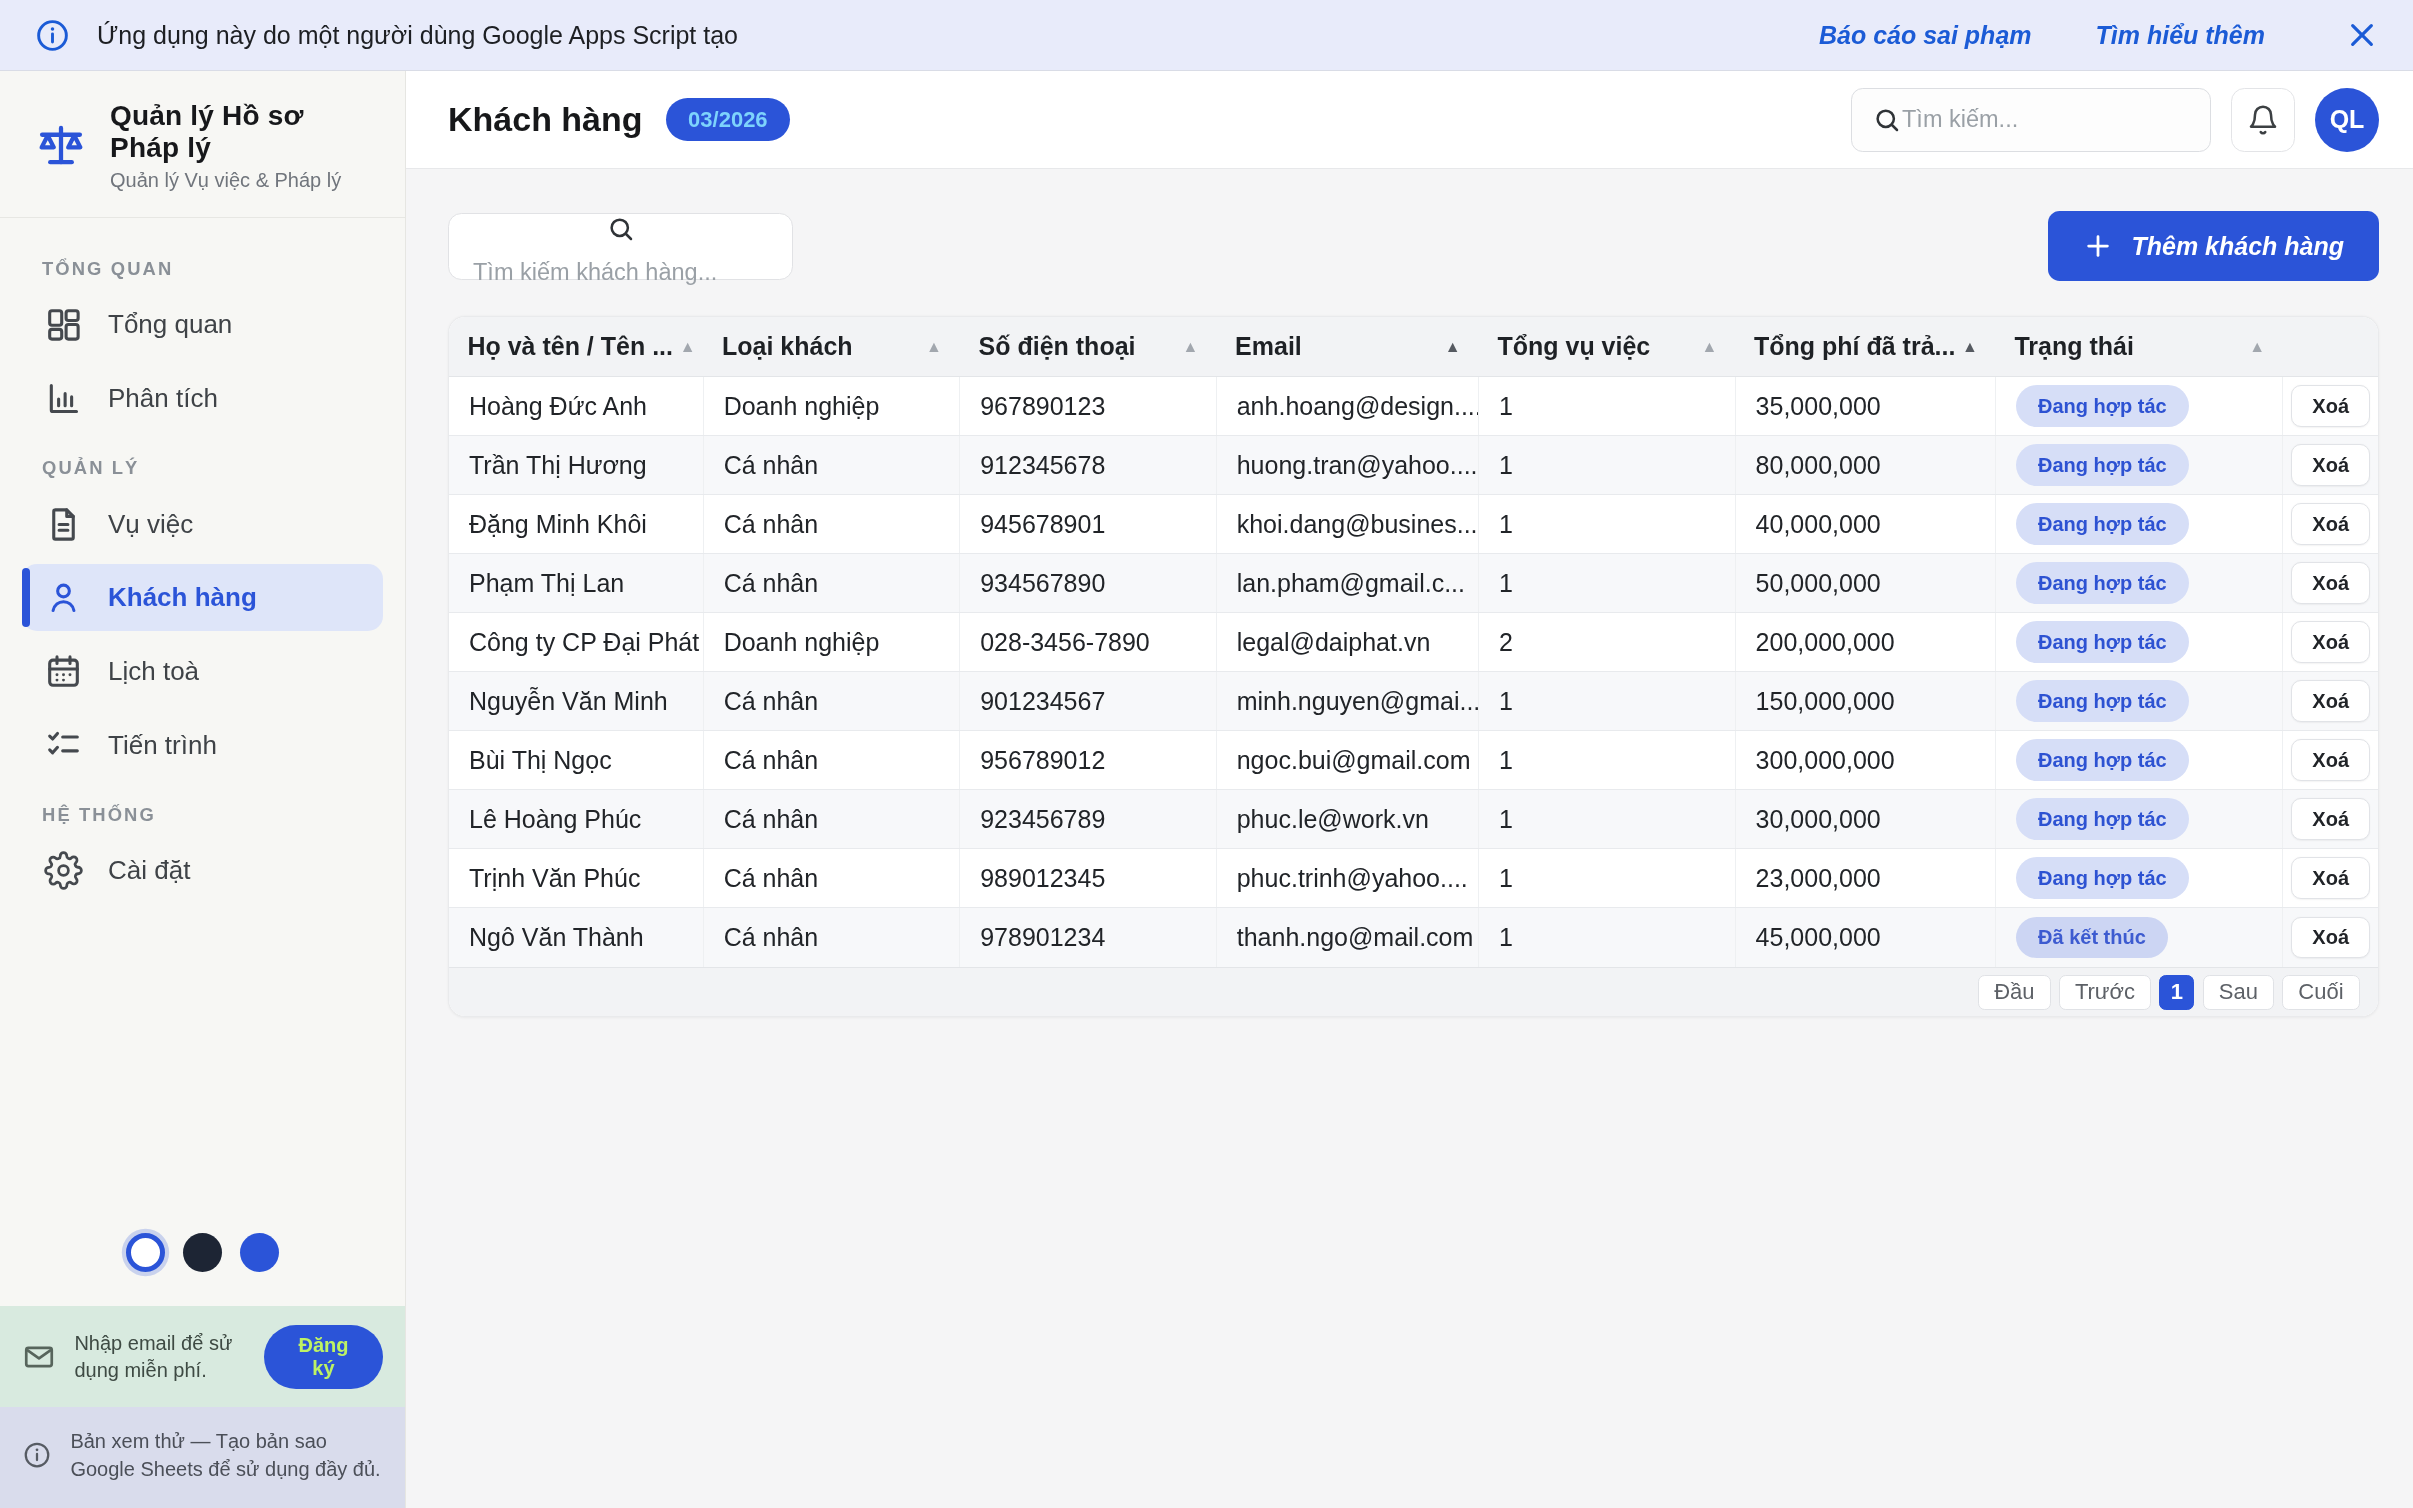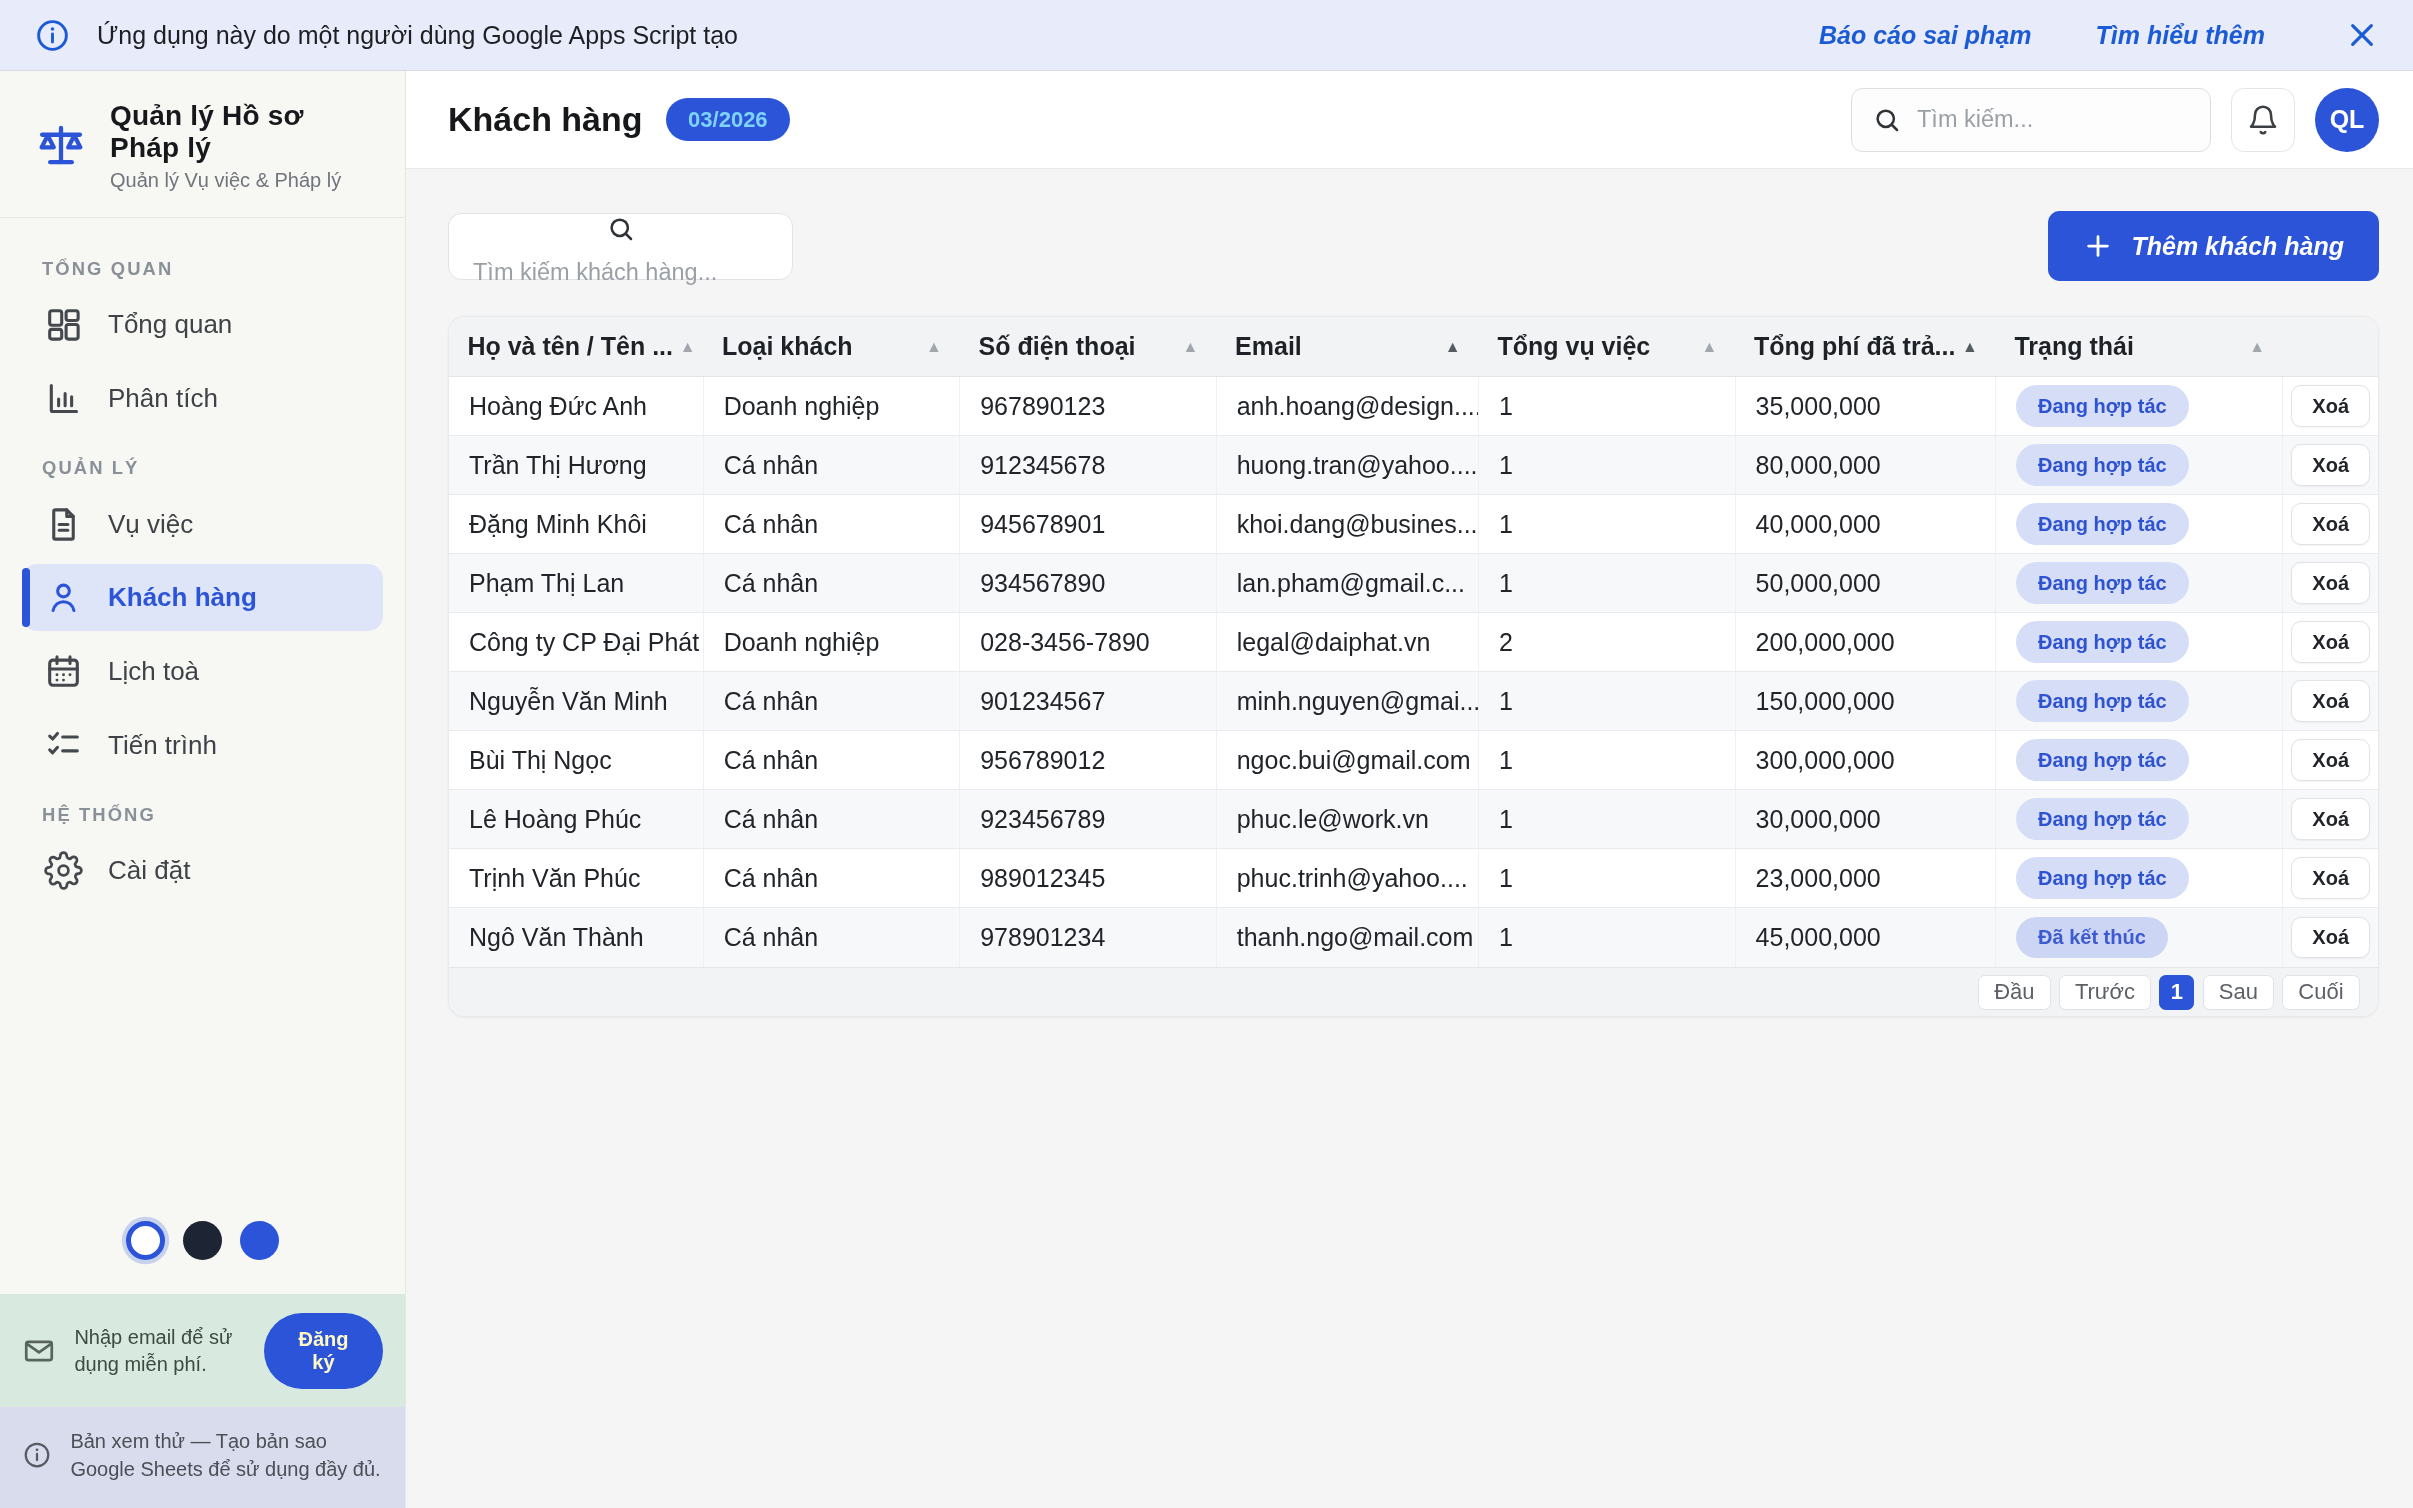--- a/index.html
+++ b/index.html
@@ -44,36 +44,36 @@
   .theme-dot { width:39px; height:39px; border-radius:50%; cursor:pointer; }
   .theme-dot.selected { background:#ffffff; border:5.9px solid #2b54d8;
     box-shadow:0 0 0 4.2px rgba(43,84,216,.22); }
   .theme-dot.dark { background:#1d2534; }
   .theme-dot.blue { background:#2b54d8; }
 
   .promo-box { background:#d8eadf; display:flex; align-items:center; gap:18.4px;
     padding:18.4px 22px; }
   .promo-icon { color:#57655c; flex:0 0 auto; }
   .promo-text { font-size:20px; font-weight:500; color:#3e4a43; line-height:1.35; width:193px; }
-  .promo-btn { margin-left:auto; background:#2b54d8; color:#fef9c3; border:none; cursor:pointer;
-    font-family:inherit; font-size:20px; font-weight:700; padding:15px 25px; border-radius:837px; }
+  .promo-btn { margin-left:auto; background:#2b54d8; color:#bef264; border:none; cursor:pointer;
+    font-family:inherit; font-size:20px; font-weight:700; padding:9px 25px; border-radius:837px; }
   .note-box { background:#d9dcec; display:flex; align-items:center; gap:18.4px; padding:20px 22px 25px; }
   .note-icon { color:#565b63; flex:0 0 auto; }
   .note-text { font-size:20px; color:#4b4f58; line-height:1.4; }
 
   
   .main { flex:1; display:flex; flex-direction:column; min-width:0; }
   .topbar { height:98px; background:#ffffff; border-bottom:0.8px solid #e7e8ea;
     display:flex; align-items:center; padding:0 34px 0 42px; }
   .page-title { font-size:34px; font-weight:800; color:#17181a; }
   .title-badge { margin-left:23.5px; background:#2b54d8; color:#7dd3fc; font-size:22px;
     font-weight:700; padding:8.4px 22px; border-radius:837px; }
   .topbar-right { margin-left:auto; display:flex; align-items:center; gap:20px; }
   .top-search { width:360px; height:64px; background:#fdfdfd; border:1.3px solid #dcdee2;
-    border-radius:11.7px; display:flex; align-items:center; gap:15px; padding:0 20px; }
+    border-radius:11.7px; display:flex; align-items:center; padding:0 20px; }
   .top-search input, .content-search input { border:none; outline:none; background:transparent;
     font-family:inherit; font-size:23.5px; color:#212428; width:100%; }
   .top-search input::placeholder, .content-search input::placeholder { color:#9aa0a6; }
   .bell-btn { width:64px; height:64px; border-radius:13.4px; background:#fff;
     border:1.3px solid #e3e4e7; display:flex; align-items:center; justify-content:center;
     cursor:pointer; color:#3c4043; }
   .avatar { width:64px; height:64px; border-radius:50%; background:#2b54d8; color:#fff;
     font-size:25px; font-weight:700; display:flex; align-items:center; justify-content:center;
     cursor:pointer; }
 

